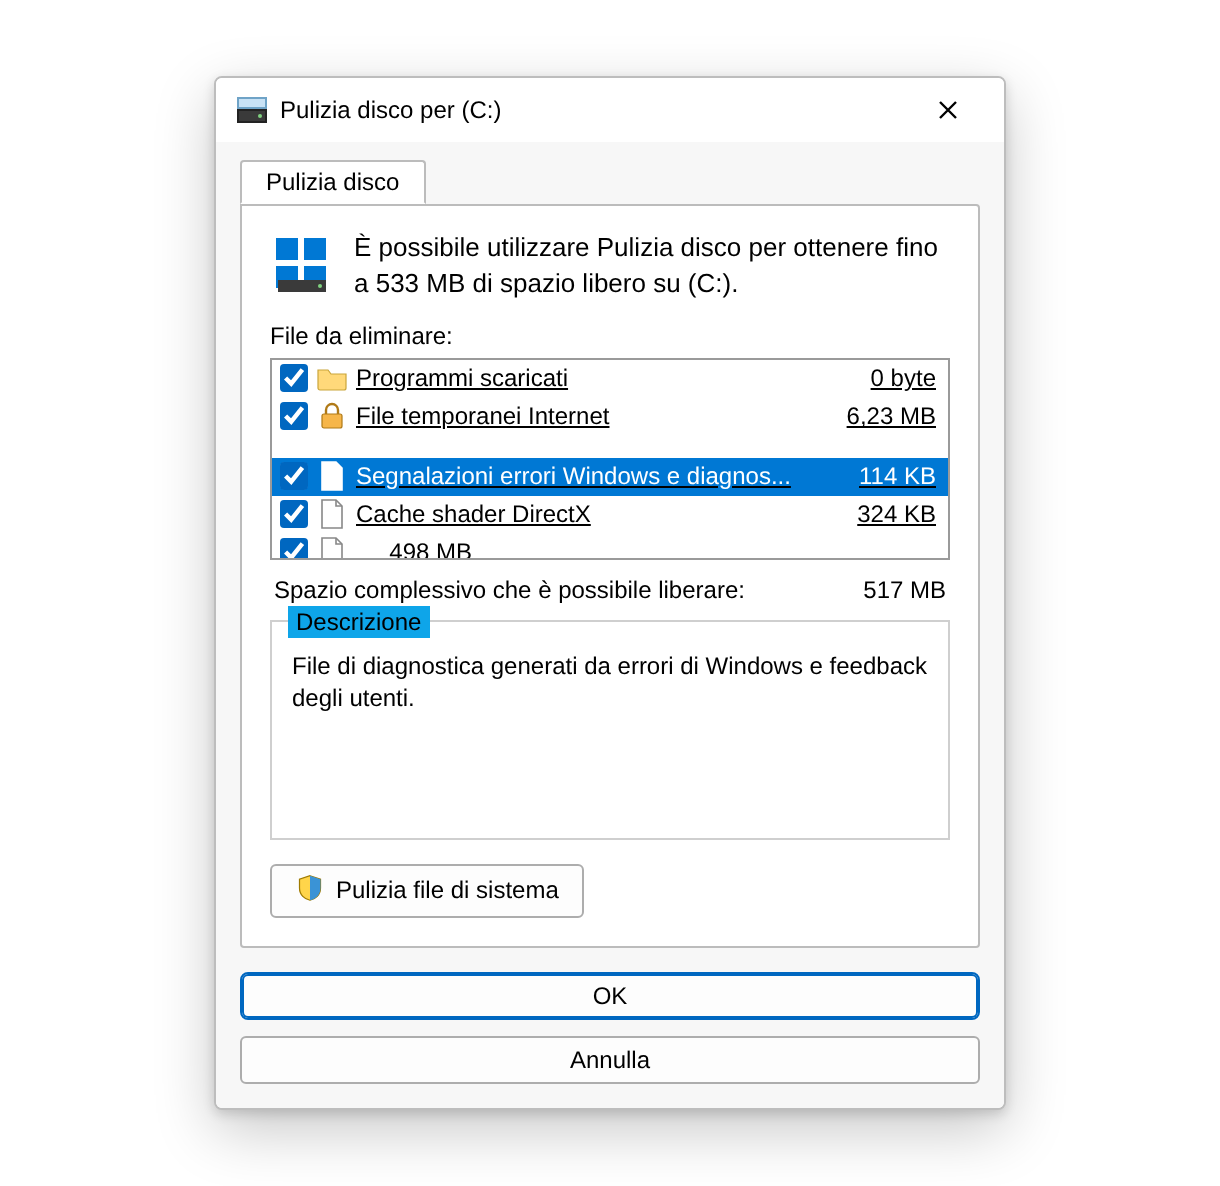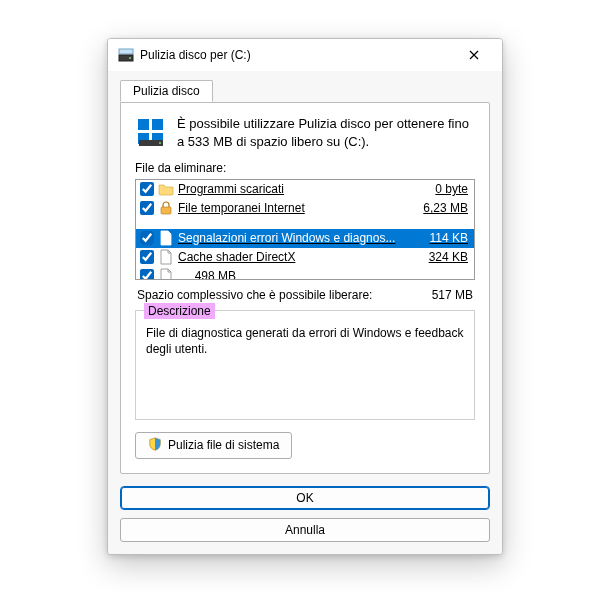--- a/index.html
+++ b/index.html
@@ -144,21 +144,21 @@
     position: relative;
     margin-top: 4px;
     min-height: 110px;
     font-size: 12px;
     line-height: 1.4;
   }
   .groupbox .legend {
     position: absolute;
     top: -8px;
     left: 8px;
-    background: #f0abfc;
+    background: #0ea5e9;
     padding: 0 4px;
   }
   .sys-btn-row { margin-top: 12px; }
   .win-btn {
     background: #fdfdfd;
     border: 1px solid #adadad;
     border-radius: 3px;
     padding: 4px 12px;
     font-size: 12px;
     font-family: inherit;

